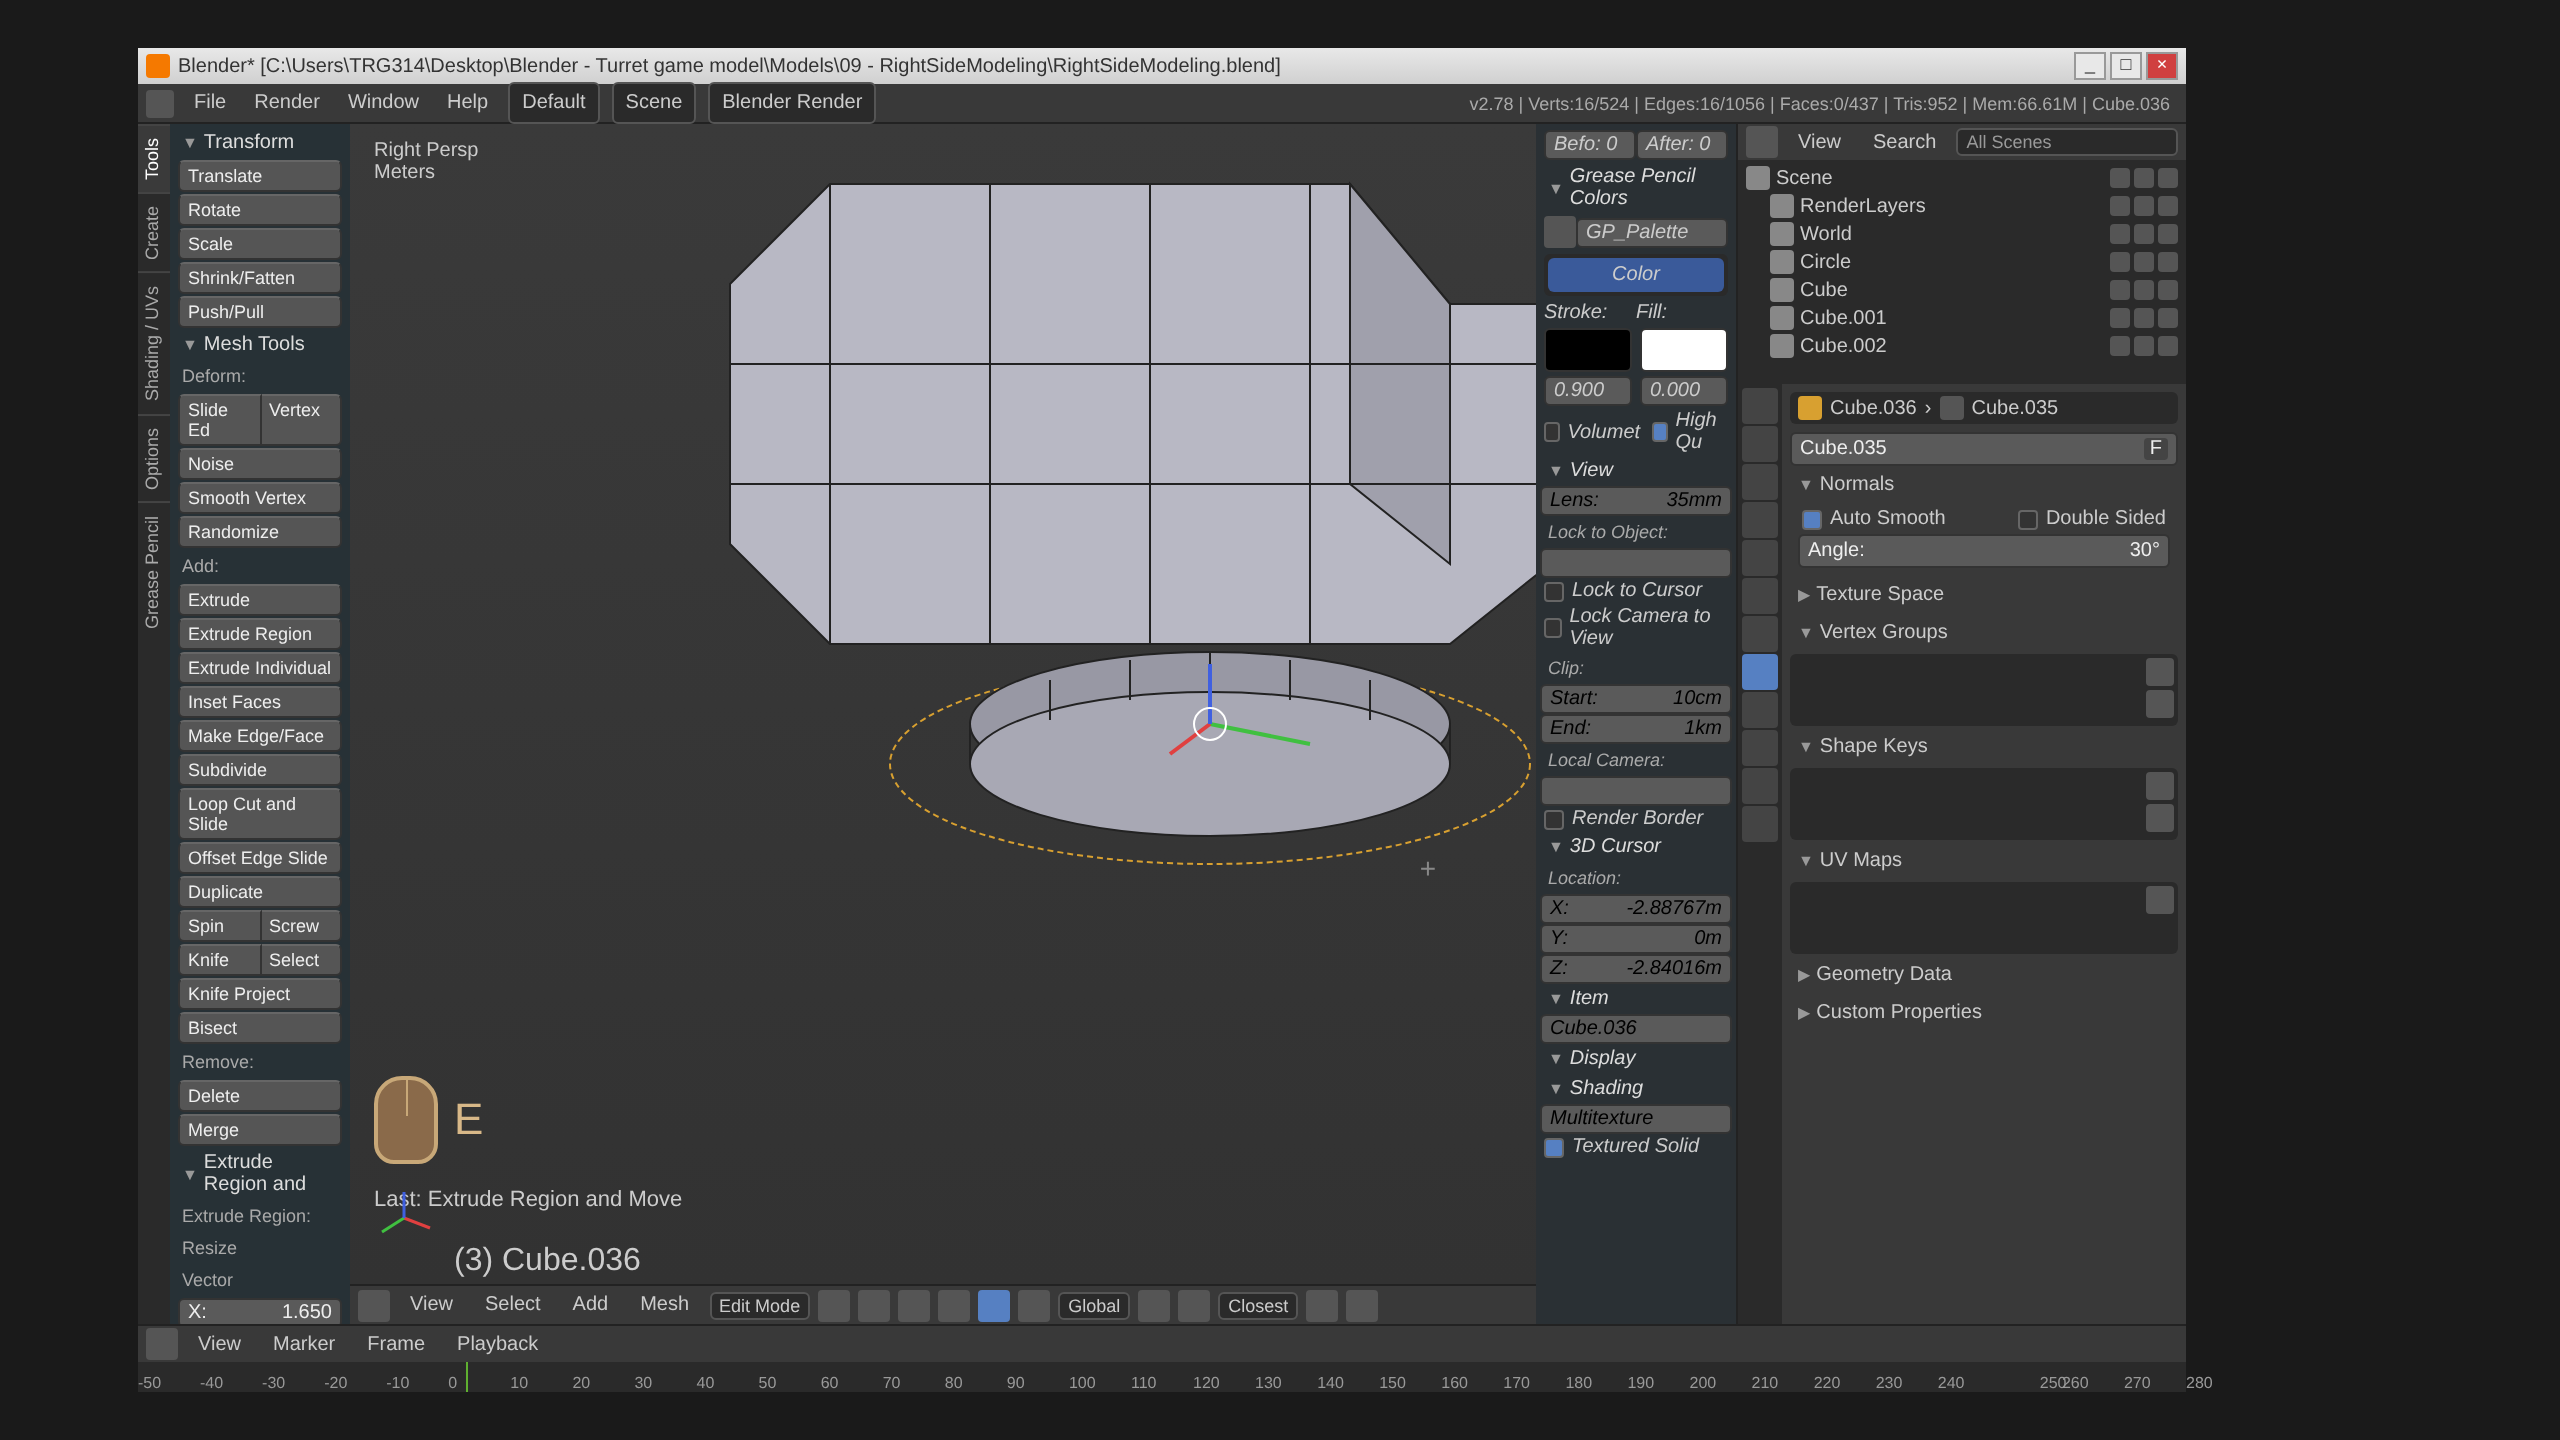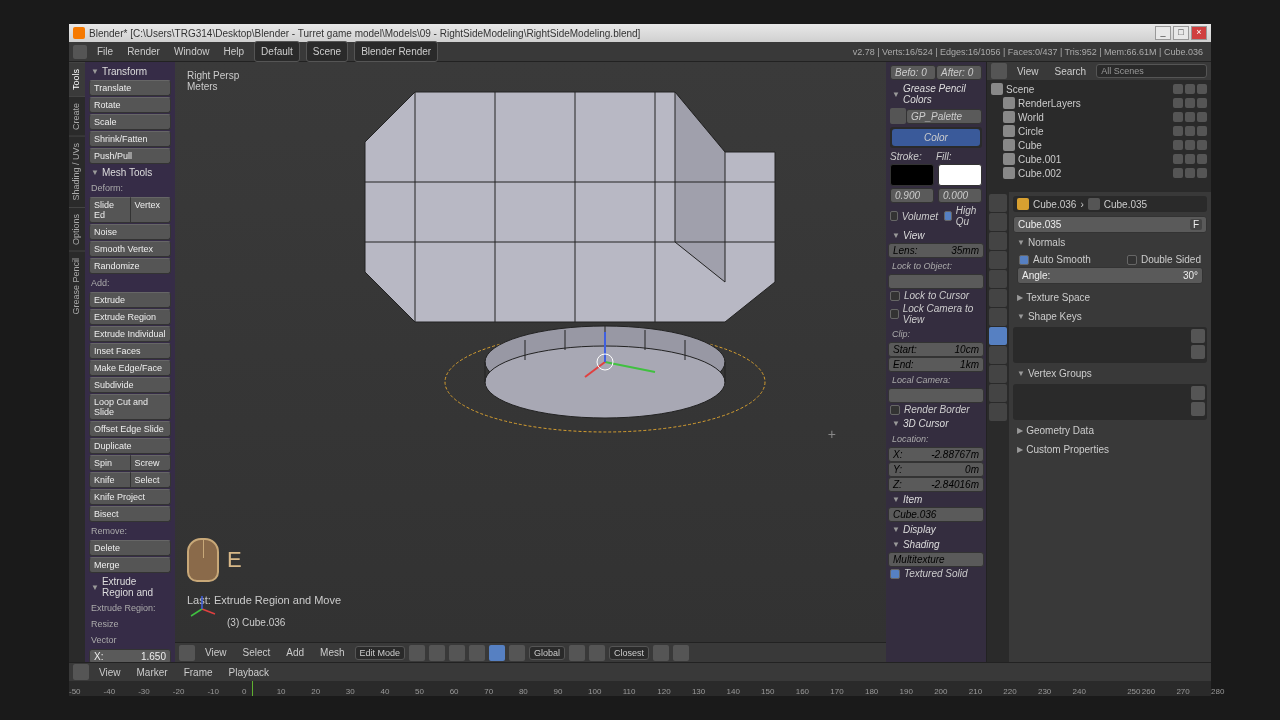--- a/index.html
+++ b/index.html
@@ -1,17 +1,17 @@
 <!DOCTYPE html>
 <html><head>
 <meta charset="utf-8">
 <style>
 * { margin: 0; padding: 0; box-sizing: border-box; font-family: Arial, sans-serif; font-size: 10px; }
 body { background: #1a1a1a; width: 1280px; height: 720px; overflow: hidden; position: relative; }
-.app-window { position: absolute; top: 24px; left: 69px; width: 1142px; height: 672px; background: #6d28d9; display: flex; flex-direction: column; }
+.app-window { position: absolute; top: 24px; left: 69px; width: 1024px; height: 672px; background: #0c4a6e; display: flex; flex-direction: column; }
 .titlebar { height: 18px; background: linear-gradient(#e8e8e8,#d0d0d0); display: flex; align-items: center; padding: 0 4px; color: #333; font-size: 10px; }
 .titlebar-icon { width: 12px; height: 12px; background: #f57900; border-radius: 2px; margin-right: 4px; }
 .titlebar-buttons { margin-left: auto; display: flex; gap: 2px; }
 .titlebar-btn { width: 16px; height: 14px; background: #e8e8e8; border: 1px solid #999; font-size: 9px; text-align: center; }
 .titlebar-btn.close { background: #d04040; color: #fff; }
 .menubar { height: 20px; background: #393939; display: flex; align-items: center; padding: 0 4px; gap: 2px; color: #ccc; border-bottom: 1px solid #222; }
 .menubar-icon { width: 14px; height: 14px; background: #555; border-radius: 2px; margin-right: 2px; }
 .menu-item { padding: 2px 6px; cursor: pointer; }
 .layout-dd, .scene-dd, .render-dd { background: #2a2a2a; border: 1px solid #555; padding: 4px 6px; border-radius: 3px; margin: 0 2px; color: #ccc; }
 .stats { margin-left: auto; color: #aaa; font-size: 9px; padding-right: 4px; }
@@ -33,21 +33,21 @@
 .viewport { flex: 1; background: #393939; position: relative; display: flex; flex-direction: column; }
 .viewport-3d { flex: 1; position: relative; background: linear-gradient(180deg, #3a3a3a 0%, #323232 100%); overflow: hidden; }
 .viewport-info { position: absolute; top: 8px; left: 12px; color: #ccc; font-size: 10px; }
 .model-placeholder { position: absolute; top: 20px; left: 120px; width: 520px; height: 380px; }
 .key-indicator { position: absolute; bottom: 60px; left: 12px; display: flex; align-items: center; gap: 8px; }
 .mouse-icon { width: 32px; height: 44px; background: #8a6a4a; border: 2px solid #c8a878; border-radius: 14px 14px 10px 10px; position: relative; }
 .mouse-icon::before { content: ""; position: absolute; top: 0; left: 50%; width: 1px; height: 18px; background: #c8a878; }
 .key-letter { font-size: 22px; color: #d8b888; }
 .last-action { position: absolute; bottom: 36px; left: 12px; color: #ccc; font-size: 11px; }
 .axis-gizmo { position: absolute; bottom: 18px; left: 12px; width: 30px; height: 30px; }
-.object-label { position: absolute; bottom: 14px; left: 52px; color: #ccc; font-size: 10px; }
+.object-label { position: absolute; bottom: 2px; left: 52px; color: #ccc; font-size: 16px; }
 .viewport-header { height: 20px; background: #393939; display: flex; align-items: center; padding: 0 4px; gap: 4px; color: #ccc; border-top: 1px solid #222; }
 .hdr-dd { background: #2a2a2a; border: 1px solid #555; padding: 1px 4px; border-radius: 3px; font-size: 9px; }
 .hdr-icon { width: 16px; height: 16px; background: #555; border-radius: 2px; }
 .hdr-icon.active { background: #5680c2; }
 .n-panel { width: 100px; background: rgba(45,45,45,0.9); overflow-y: auto; padding: 2px; font-style: italic; }
 .n-row { display: flex; align-items: center; padding: 1px 2px; color: #ccc; font-size: 9px; }
 .n-field { flex: 1; background: #5a5a5a; border: 1px solid #333; padding: 1px 4px; border-radius: 3px; display: flex; justify-content: space-between; }
 .n-check { width: 10px; height: 10px; background: #333; border: 1px solid #666; margin-right: 4px; border-radius: 2px; }
 .n-check.on { background: #5680c2; }
 .color-swatch { width: 44px; height: 22px; border: 1px solid #333; border-radius: 3px; }
@@ -459,31 +459,37 @@
               <div class="prop-field">
                   <span>Angle:</span>
                   <span>30°</span>
                 </div>
             </div>
           </div>
           <div class="prop-panel">
               <div class="prop-panel-header">Texture Space</div>
             </div>
           <div class="prop-panel">
+            <div class="prop-panel-header open">Vertex Groups</div>
+            <div class="prop-box">
+                <div class="prop-box-btn" style="top:2px"></div>
+                <div class="prop-box-btn" style="top:18px"></div>
+              </div>
+          </div>
+          <div class="prop-panel">
             <div class="prop-panel-header open">Shape Keys</div>
             <div class="prop-box">
                 <div class="prop-box-btn" style="top:2px"></div>
                 <div class="prop-box-btn" style="top:18px"></div>
               </div>
           </div>
           <div class="prop-panel">
-            <div class="prop-panel-header open">Vertex Groups</div>
+            <div class="prop-panel-header open">UV Maps</div>
             <div class="prop-box">
                 <div class="prop-box-btn" style="top:2px"></div>
-                <div class="prop-box-btn" style="top:18px"></div>
               </div>
           </div>
           <div class="prop-panel">
               <div class="prop-panel-header">Geometry Data</div>
             </div>
           <div class="prop-panel">
               <div class="prop-panel-header">Custom Properties</div>
             </div>
         </div>
       </div>

